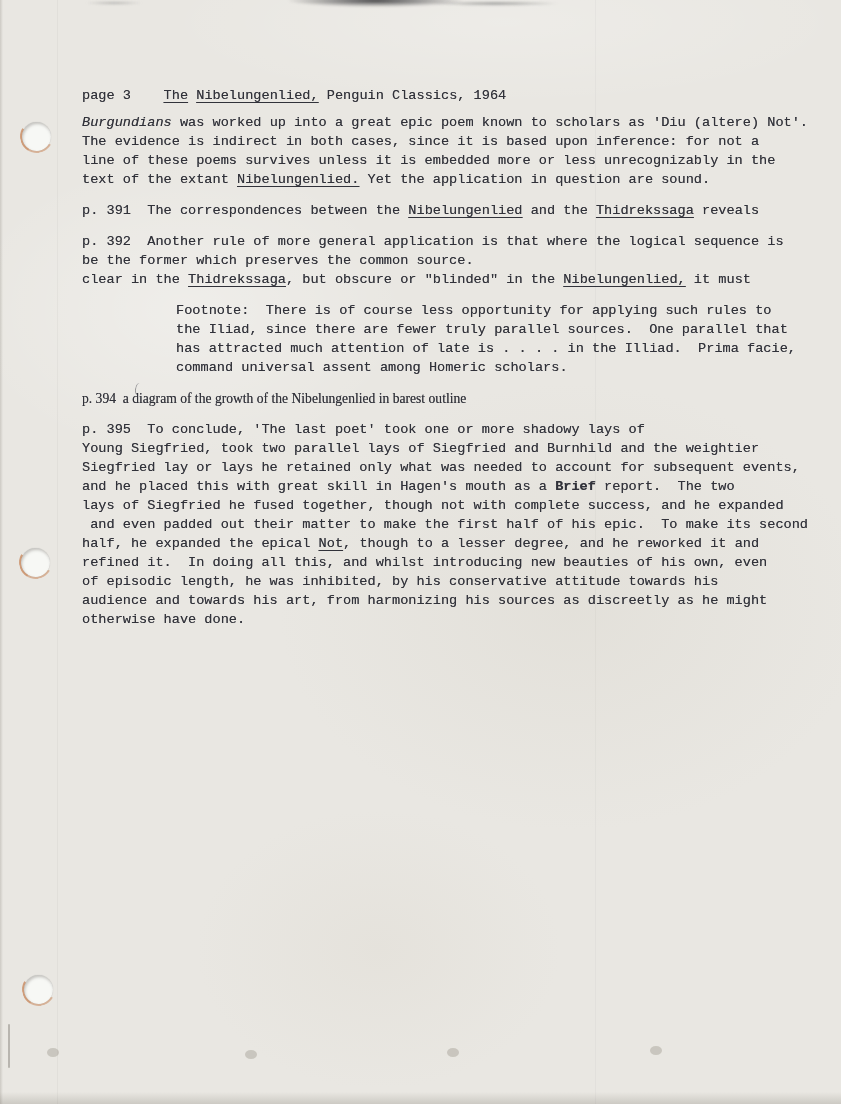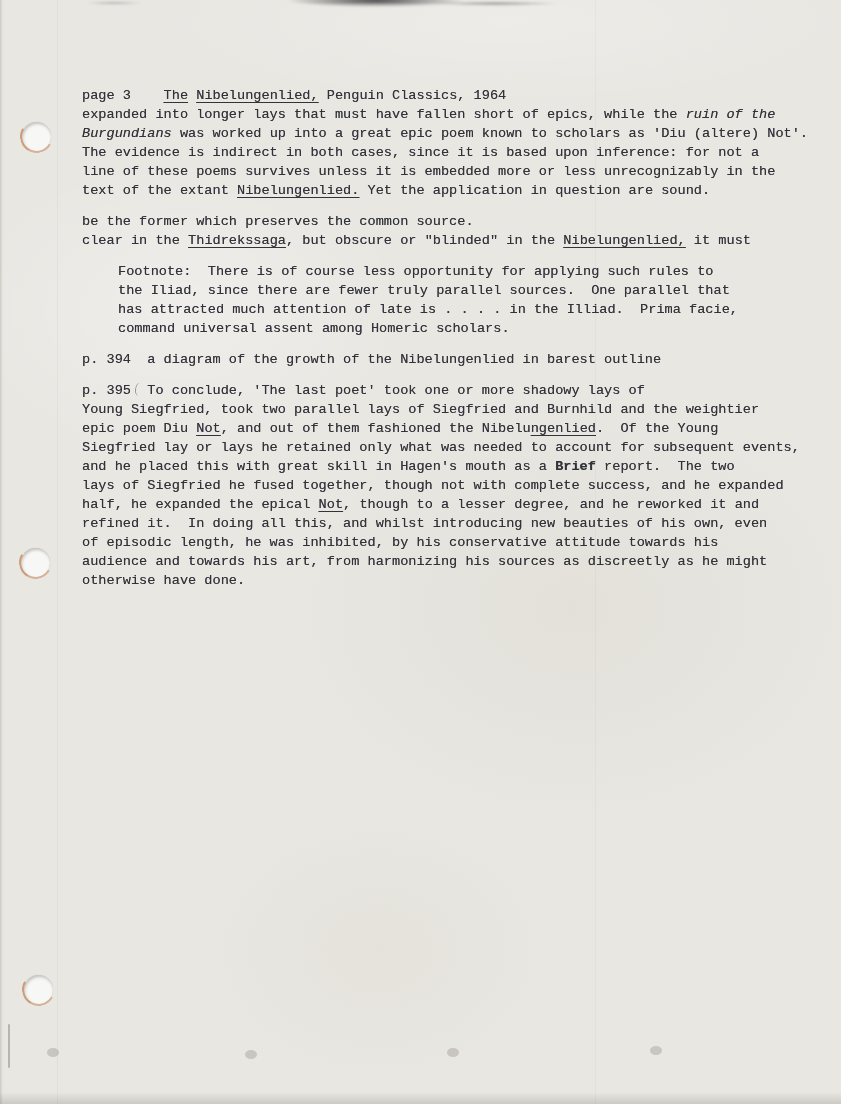--- a/index.html
+++ b/index.html
@@ -18,21 +18,21 @@
       radial-gradient(ellipse 500px 120px at 60% 2%,  rgba(255,255,255,0.20), transparent 70%);
   }
   .doc{
     position:absolute;left:82px;top:86px;
     font-size:13.6px;line-height:19px;
     color:#31323a;
     text-shadow:0 0 0.5px rgba(49,50,58,0.65);
   }
   .line{white-space:pre;}
   .para{margin-bottom:12px;}
-  .para.header{margin-bottom:0;}
+  .para.header{margin-bottom:8px;}
   .u{text-decoration:underline;text-underline-offset:2.5px;text-decoration-thickness:1.2px;}
   .i{font-style:italic;}
   .b{font-weight:bold;margin-top:9px;}
   
   .hole{
     position:absolute;width:29px;height:29px;border-radius:50%;
     background:#f7f8f5;
     box-shadow:inset 1px 2px 3px rgba(100,95,88,0.35), 0 0 1px rgba(0,0,0,0.18);
   }
   .hole::before{
@@ -89,48 +89,49 @@
   <div class="crease-v2"></div>
   <div class="edge-left"></div>
   <div class="edge-line-bl"></div>
 
   <div class="doc">
     <div class="para header">
       <div class="line"><span>page 3    </span><span class="u">The</span><span> </span><span class="u">Nibelungenlied,</span><span> Penguin Classics, 1964</span></div>
     </div>
     <div id="paragraphs">
         <div class="para">
-          <div class="line"><span>expanded into longer lays that must have fallen short of epics, while the </span><span class="i">ruin of the</span></div>
           <div class="line"><span class="i">Burgundians</span><span> was worked up into a great epic poem known to scholars as 'Diu (altere) Not'.</span></div>
           <div class="line"><span>The evidence is indirect in both cases, since it is based upon inference: for not a</span></div>
           <div class="line"><span>line of these poems survives unless it is embedded more or less unrecognizably in the</span></div>
           <div class="line"><span>text of the extant </span><span class="u">Nibelungenlied.</span><span> Yet the application in question are sound.</span></div>
         </div>
         <div class="para">
+          <div class="line"><span>p. 391  The correspondences between the </span><span class="u">Nibelungenlied</span><span> and the </span><span class="u">Thidrekssaga</span><span> reveals</span></div>
         </div>
         <div class="para">
+          <div class="line"><span>p. 392  Another rule of more general application is that where the logical sequence is</span></div>
           <div class="line"><span>be the former which preserves the common source.</span></div>
           <div class="line"><span>clear in the </span><span class="u">Thidrekssaga</span><span>, but obscure or "blinded" in the </span><span class="u">Nibelungenlied,</span><span> it must</span></div>
         </div>
-        <div class="para" style="margin-left: 36px;">
+        <div class="para" style="margin-left: 94px;">
           <div class="line"><span>Footnote:  There is of course less opportunity for applying such rules to</span></div>
           <div class="line"><span>the Iliad, since there are fewer truly parallel sources.  One parallel that</span></div>
           <div class="line"><span>has attracted much attention of late is . . . . in the Illiad.  Prima facie,</span></div>
           <div class="line"><span>command universal assent among Homeric scholars.</span></div>
         </div>
-        <div class="para" style="margin-top: 4px;">
+        <div class="para" style="margin-top: 4px; font-family: Liberation Serif, serif;">
           <div class="line"><span>p. 394  a diagram of the growth of the Nibelungenlied in barest outline</span></div>
         </div>
         <div class="para">
           <div class="line"><span>p. 395  To conclude, 'The last poet' took one or more shadowy lays of</span></div>
           <div class="line"><span>Young Siegfried, took two parallel lays of Siegfried and Burnhild and the weightier</span></div>
-          <div class="line"><span>epic poem Diu </span><span class="u">Not</span><span>, and out of them fashioned the Nibelu</span><span class="u">ngenlied</span><span>.  Of the Young</span></div>
           <div class="line"><span>Siegfried lay or lays he retained only what was needed to account for subsequent events,</span></div>
           <div class="line"><span>and he placed this with great skill in Hagen's mouth as a </span><span class="b">Brief</span><span> report.  The two</span></div>
           <div class="line"><span>lays of Siegfried he fused together, though not with complete success, and he expanded</span></div>
+          <div class="line"><span> and even padded out their matter to make the first half of his epic.  To make its second</span></div>
           <div class="line"><span>half, he expanded the epical </span><span class="u">Not</span><span>, though to a lesser degree, and he reworked it and</span></div>
           <div class="line"><span>refined it.  In doing all this, and whilst introducing new beauties of his own, even</span></div>
           <div class="line"><span>of episodic length, he was inhibited, by his conservative attitude towards his</span></div>
           <div class="line"><span>audience and towards his art, from harmonizing his sources as discreetly as he might</span></div>
           <div class="line"><span>otherwise have done.</span></div>
         </div>
       </div>
   </div>
 
   <div class="stray-mark"></div>

